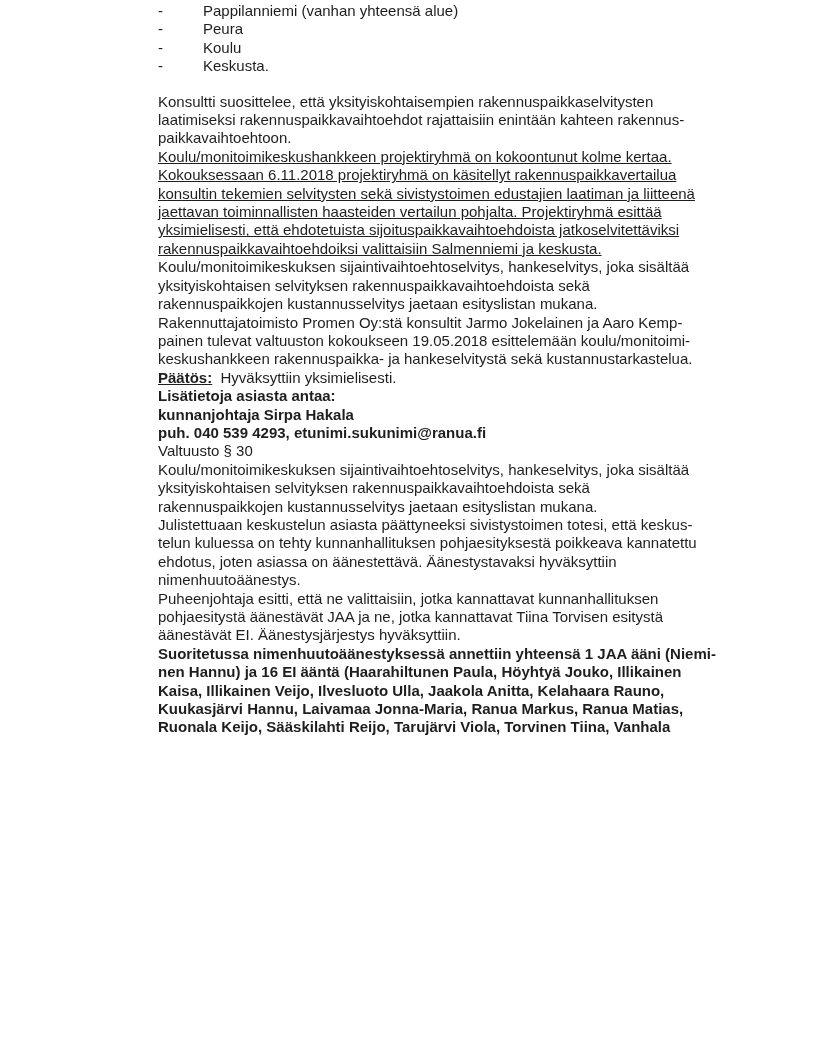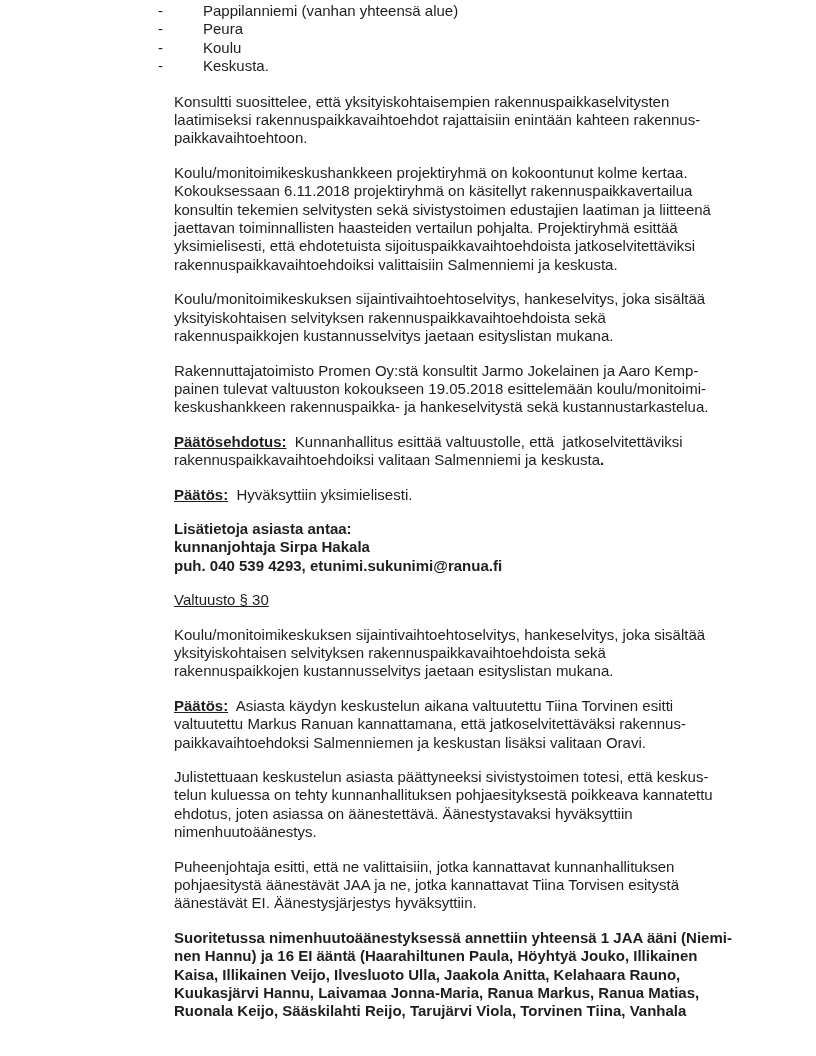--- a/index.html
+++ b/index.html
@@ -14,33 +14,33 @@
     line-height: 18.4px;
     color: #1e1e1e;
   }
   .body-col {
     position: absolute;
     left: 158px;
     top: 2px;
     width: 648px;
   }
   p.doc {
-    margin: 16px;
+    margin: 0;
     white-space: pre-wrap;
   }
   .bullet-list { margin: 0 0 17px 0; }
   .bullet-row { display: flex; }
   .bullet-dash { flex: 0 0 45px; width: 45px; }
   .bullet-text { flex: 1; }
   .plabel { font-weight: bold; text-decoration: underline; }
   .bsuffix { font-weight: bold; }
-  .outdent { margin-left: -83px; text-decoration: underline; }
+  .outdent { margin-left: -83px; }
   .mb0  { margin-bottom: 0; font-weight: bold; }
   .mb15 { margin-bottom: 15px; }
-  .mb17 { margin-bottom: 17px; }
+  .mb17 { margin-bottom: 17px; text-decoration: underline; }
   .mb18 { margin-bottom: 18px; }
   .mb19 { margin-bottom: 19px; }
   .mb21 { margin-bottom: 21px; }
   .mb22 { margin-bottom: 22px; }
   .mb37 { margin-bottom: 37px; }
 </style>
 </head>
 <body>
 
 <div class="page">
@@ -77,38 +77,33 @@
 rakennuspaikkavaihtoehdoiksi valittaisiin Salmenniemi ja keskusta.</p>
 
     <p class="doc mb22">Koulu/monitoimikeskuksen sijaintivaihtoehtoselvitys, hankeselvitys, joka sisältää
 yksityiskohtaisen selvityksen rakennuspaikkavaihtoehdoista sekä
 rakennuspaikkojen kustannusselvitys jaetaan esityslistan mukana.</p>
 
     <p class="doc mb18">Rakennuttajatoimisto Promen Oy:stä konsultit Jarmo Jokelainen ja Aaro Kemp-
 painen tulevat valtuuston kokoukseen 19.05.2018 esittelemään koulu/monitoimi-
 keskushankkeen rakennuspaikka- ja hankeselvitystä sekä kustannustarkastelua.</p>
 
-    <p class="doc mb21"><span class="plabel">Päätösehdotus:</span><span>  Kunnanhallitus esittää valtuustolle, että  jatkoselvitettäviksi
-rakennuspaikkavaihtoehdoiksi valitaan Salmenniemi ja keskusta</span><span class="bsuffix">.</span></p>
 
     <p class="doc mb37"><span class="plabel">Päätös:</span><span>  Hyväksyttiin yksimielisesti.</span></p>
 
     <p class="doc mb0">Lisätietoja asiasta antaa:
 kunnanjohtaja Sirpa Hakala
 puh. 040 539 4293, etunimi.sukunimi@ranua.fi</p>
 
     <p class="doc outdent mb22">Valtuusto § 30</p>
 
     <p class="doc mb19">Koulu/monitoimikeskuksen sijaintivaihtoehtoselvitys, hankeselvitys, joka sisältää
 yksityiskohtaisen selvityksen rakennuspaikkavaihtoehdoista sekä
 rakennuspaikkojen kustannusselvitys jaetaan esityslistan mukana.</p>
 
-    <p class="doc mb15"><span class="plabel">Päätös:</span><span>  Asiasta käydyn keskustelun aikana valtuutettu Tiina Torvinen esitti
-valtuutettu Markus Ranuan kannattamana, että jatkoselvitettäväksi rakennus-
-paikkavaihtoehdoksi Salmenniemen ja keskustan lisäksi valitaan Oravi.</span></p>
 
     <p class="doc mb19">Julistettuaan keskustelun asiasta päättyneeksi sivistystoimen totesi, että keskus-
 telun kuluessa on tehty kunnanhallituksen pohjaesityksestä poikkeava kannatettu
 ehdotus, joten asiassa on äänestettävä. Äänestystavaksi hyväksyttiin
 nimenhuutoäänestys.</p>
 
     <p class="doc mb18">Puheenjohtaja esitti, että ne valittaisiin, jotka kannattavat kunnanhallituksen
 pohjaesitystä äänestävät JAA ja ne, jotka kannattavat Tiina Torvisen esitystä
 äänestävät EI. Äänestysjärjestys hyväksyttiin.</p>
 

